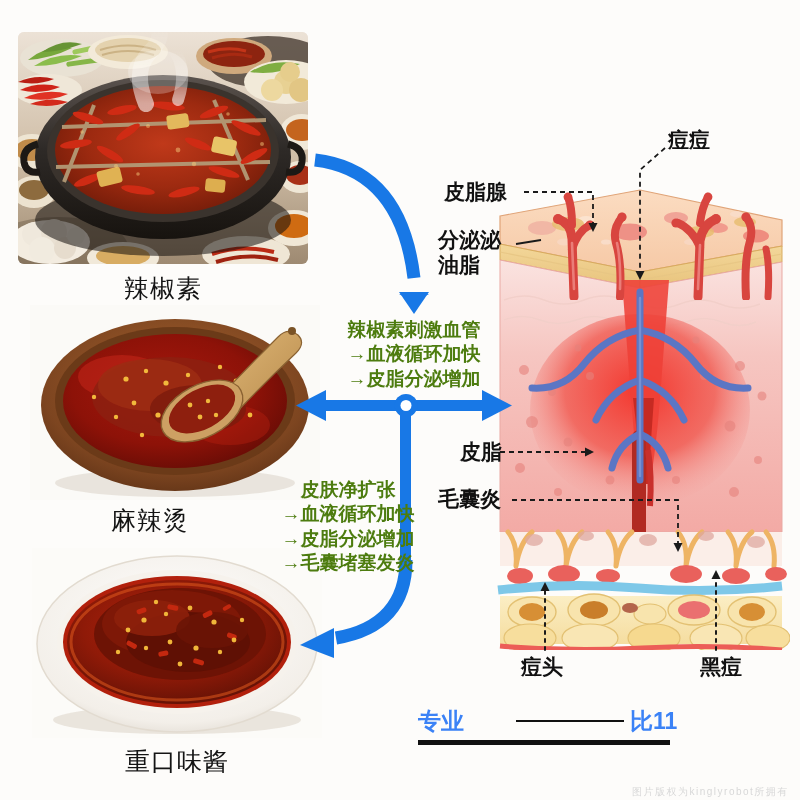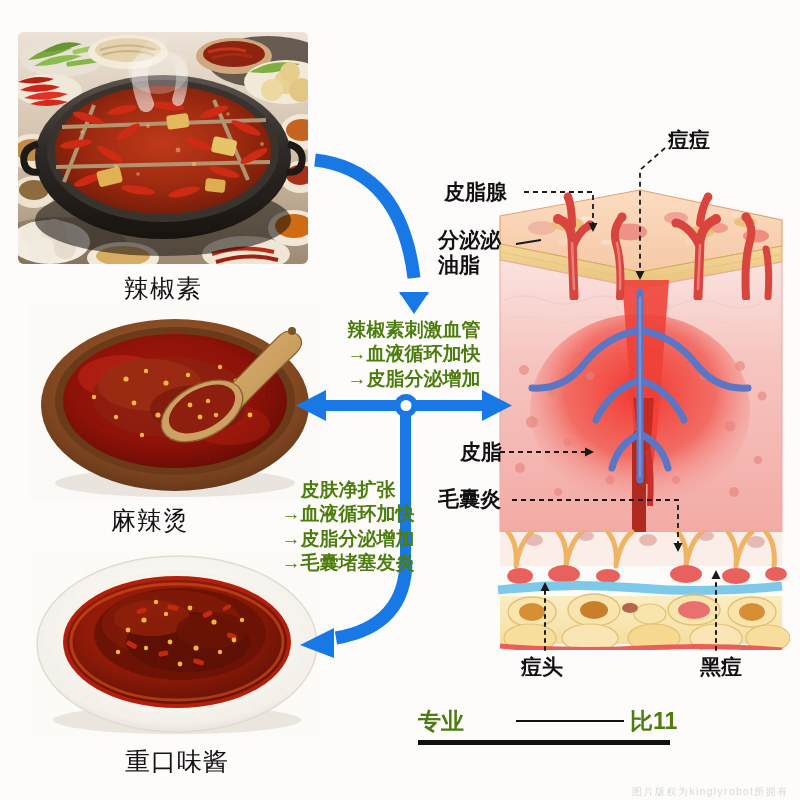--- a/index.html
+++ b/index.html
@@ -66,21 +66,21 @@
     white-space: pre-line;
     font-family: "Liberation Sans", "DejaVu Sans", sans-serif;
   }
 
   
   .scalebar { position: absolute; }
   .scale-txt {
     position: absolute;
     font-size: 23px;
     font-weight: 700;
-    color: #4d7c0f;
+    color: #3b82f6;
     white-space: nowrap;
     font-family: "Liberation Sans", "DejaVu Sans", sans-serif;
   }
   .scale-rule {
     position: absolute;
     background: #111;
   }
   .watermark {
     position: absolute;
     font-size: 10px;

